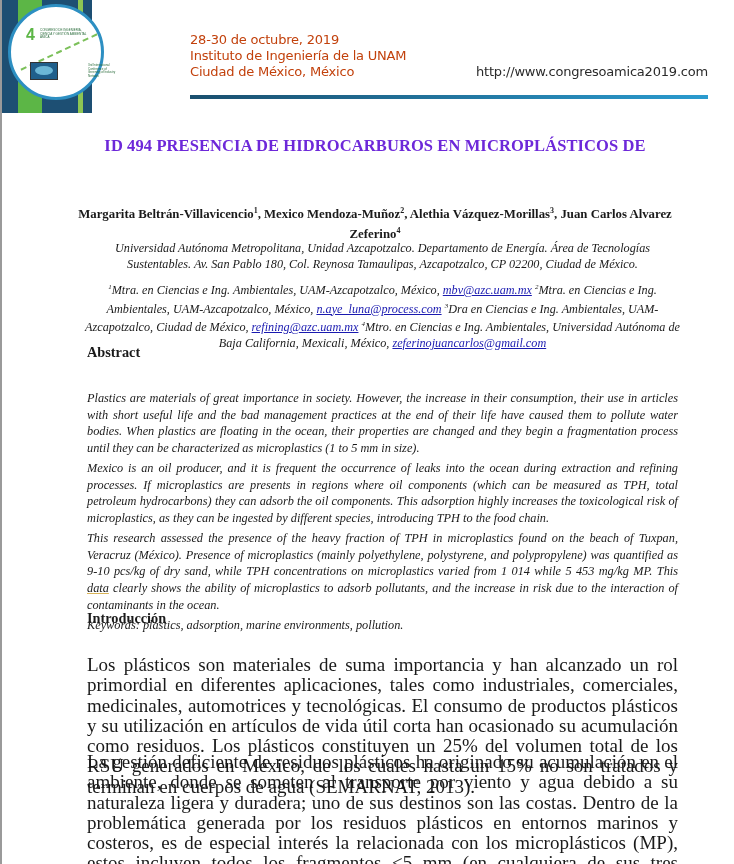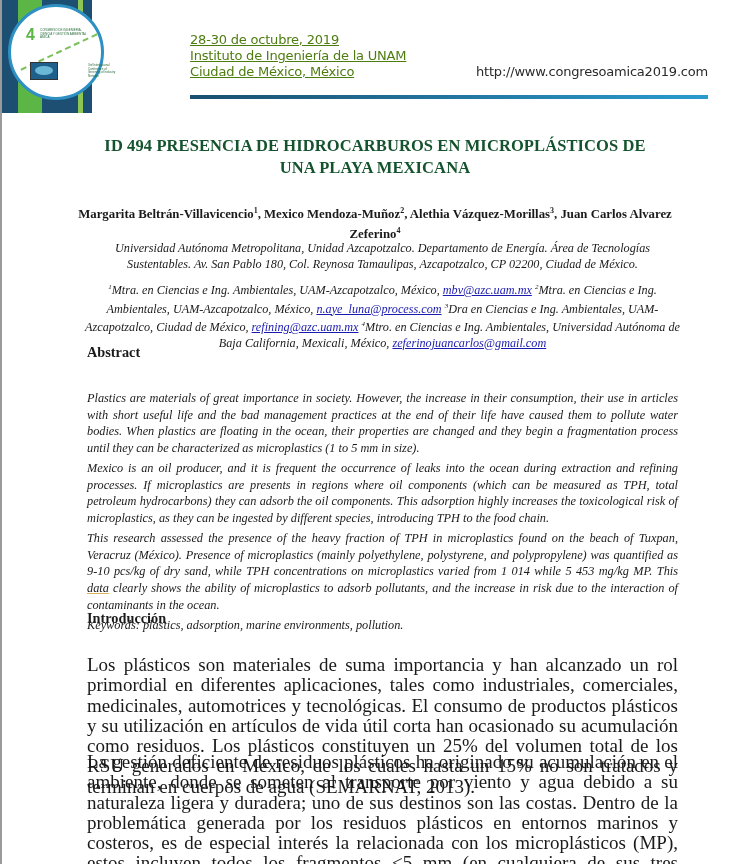--- a/index.html
+++ b/index.html
@@ -24,26 +24,26 @@
     position: absolute; left: 6px; top: 44px; width: 84px; border-top: 2px dashed #7cc05a;
     transform: rotate(-25deg);
   }
   .logo-top { position: absolute; left: 22px; top: 22px; width: 60px; }
   .logo-four { position: absolute; left: 0; top: 0; font: bold 16px "Liberation Sans", sans-serif; color: #5cb646; }
   .logo-top-text { position: absolute; left: 14px; top: 3px; font: 3px "Liberation Sans", sans-serif; color: #2d6e3e; line-height: 3.5px; width: 48px; }
   .logo-map { position: absolute; left: 30px; top: 62px; width: 26px; height: 16px; background: #1f5f8b; border: 1px solid #333; }
   .logo-map::after { content: ""; position: absolute; left: 4px; top: 3px; width: 18px; height: 9px; border-radius: 50%; background: #6bb7d6; }
   .logo-bottom-text { position: absolute; left: 58px; top: 62px; font: 3px "Liberation Sans", sans-serif; color: #2d6e3e; line-height: 3.5px; width: 30px; }
 
-  .hdr-line { position: absolute; left: 190px; font: 13px "DejaVu Sans", sans-serif; color: #4d7c0f; letter-spacing: -0.2px; text-decoration: underline; }
+  .hdr-line { position: absolute; left: 190px; font: 13px "DejaVu Sans", sans-serif; color: #c2410c; letter-spacing: -0.2px; }
   .hdr-url { position: absolute; right: 26px; top: 64px; font: 13px "DejaVu Sans", sans-serif; color: #2a2a2a; letter-spacing: -0.2px; }
   .hdr-bar { position: absolute; left: 190px; top: 95px; width: 518px; height: 4px; background: linear-gradient(to right, #1a4f6e, #2a9bcf); }
 
   .title { position: absolute; left: 70px; width: 610px; top: 135px; text-align: center;
-    font: bold 16.5px "Liberation Serif", serif; color: #14532d; line-height: 22px; letter-spacing: 0.1px; }
+    font: bold 16.5px "Liberation Serif", serif; color: #6d28d9; line-height: 22px; letter-spacing: 0.1px; }
   .authors { position: absolute; left: 70px; width: 610px; top: 203px; text-align: center;
     font: bold 12.8px "Liberation Serif", serif; line-height: 16px; }
   .authors sup { font-size: 8px; }
   .affil { position: absolute; left: 85px; width: 595px; top: 240px; text-align: center;
     font: italic 12.2px "Liberation Serif", serif; line-height: 16px; }
   .affil2 { position: absolute; left: 85px; width: 595px; top: 280px; text-align: center;
     font: italic 12.2px "Liberation Serif", serif; line-height: 15.5px; }
   .affil2 sup { font-size: 7px; }
   .affil2 a { color: #1a1ab0; text-decoration: underline; }
 
@@ -77,21 +77,20 @@
 <div class="logo-bottom-text" style="left:88px;top:64px;">3rd International Conference of Greening of Industry Network</div>
 
 <div class="hdr-line" style="top:32px;">28-30 de octubre, 2019</div>
 <div class="hdr-line" style="top:48px;">Instituto de Ingeniería de la UNAM</div>
 <div class="hdr-line" style="top:64px;">Ciudad de México, México</div>
 <div class="hdr-url">http://www.congresoamica2019.com</div>
 <div class="hdr-bar"></div>
 
 <div class="title">
   <div>ID 494 PRESENCIA DE HIDROCARBUROS EN MICROPLÁSTICOS DE</div>
-  <div>UNA PLAYA MEXICANA</div>
 </div>
 
 <div class="authors">
   <span><span>Margarita Beltrán-Villavicencio</span><sup>1</sup><span>, </span></span><span><span>Mexico Mendoza-Muñoz</span><sup>2</sup><span>, </span></span><span><span>Alethia Vázquez-Morillas</span><sup>3</sup><span>, </span></span><span><span>Juan Carlos Alvarez Zeferino</span><sup>4</sup></span>
 </div>
 
 <div class="affil">Universidad Autónoma Metropolitana, Unidad Azcapotzalco. Departamento de Energía. Área de Tecnologías Sustentables. Av. San Pablo 180, Col. Reynosa Tamaulipas, Azcapotzalco, CP 02200, Ciudad de México.</div>
 
 <div class="affil2">
   <sup>1</sup><span>Mtra. en Ciencias e Ing. Ambientales, UAM-Azcapotzalco, México, </span><a>mbv@azc.uam.mx</a>

